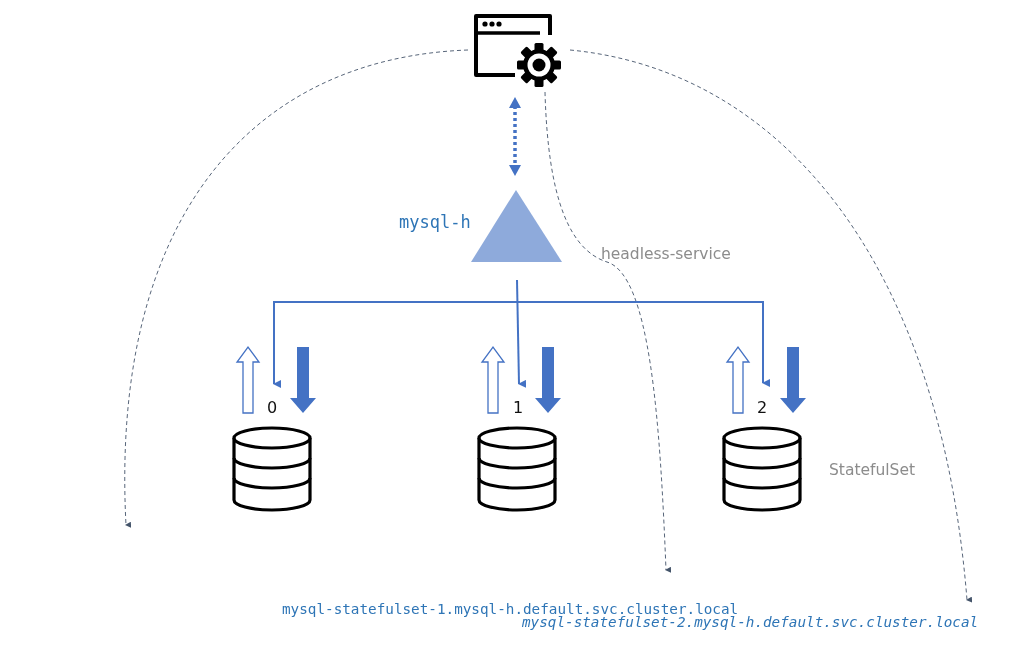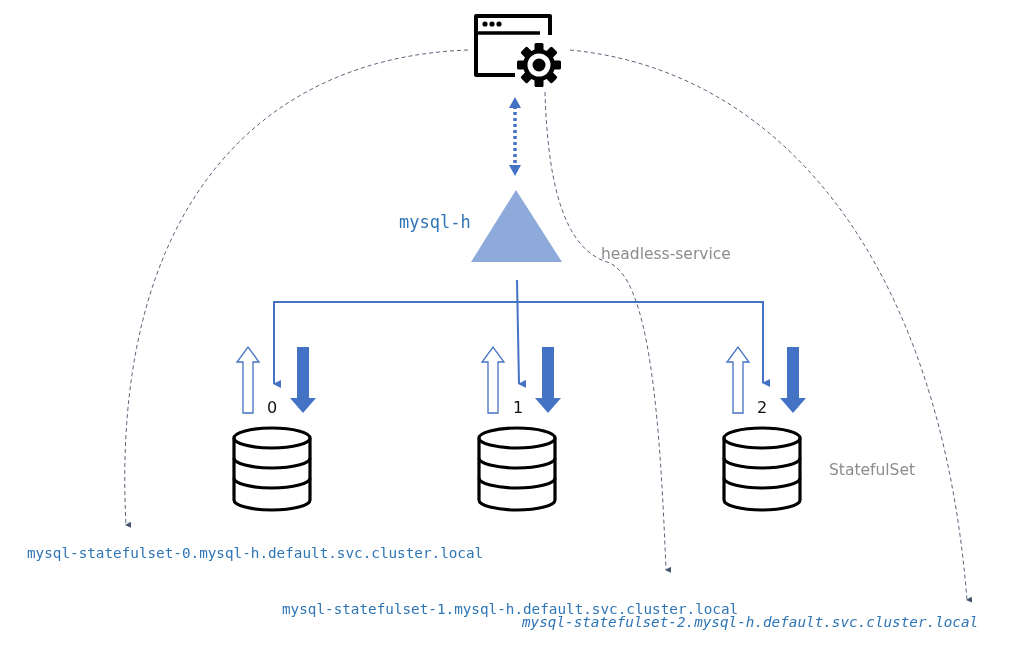--- a/index.html
+++ b/index.html
@@ -105,16 +105,15 @@
 
   
   <div class="lbl mono service-name">mysql-h</div>
   <div class="lbl sans svc-desc">headless-service</div>
   <div class="lbl sans set-desc">StatefulSet</div>
 
   <div class="lbl sans idx" style="left:267px; top:398px;">0</div>
   <div class="lbl sans idx" style="left:513px; top:398px;">1</div>
   <div class="lbl sans idx" style="left:757px; top:398px;">2</div>
 
-  <div class="lbl mono dns" style="left:27px; top:545px;">mysql-statefulset-0.mysql-h.default.svc.cluster.local</div>
   <div class="lbl mono dns" style="left:282px; top:579px;margin-top:22px;">mysql-statefulset-1.mysql-h.default.svc.cluster.local</div>
   <div class="lbl mono dns" style="left:522px; top:614px;font-style:italic;">mysql-statefulset-2.mysql-h.default.svc.cluster.local</div>
 </div>
 
 </body></html>

